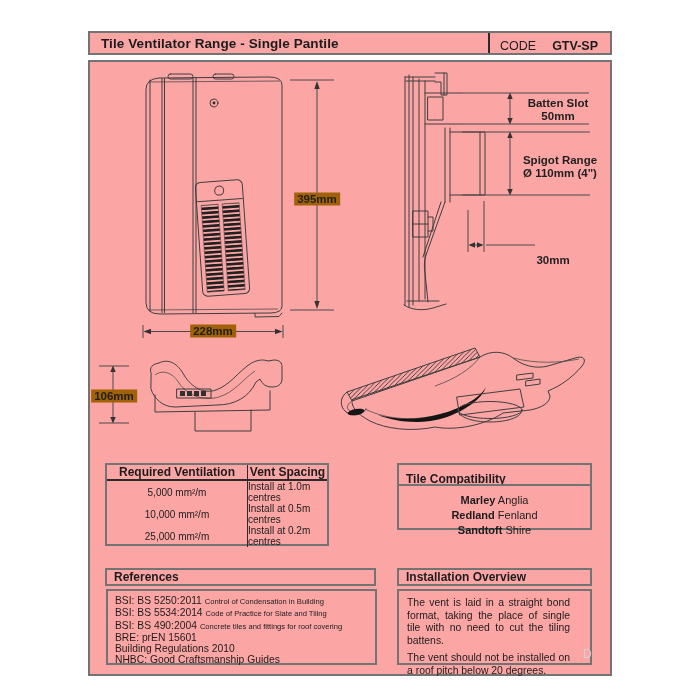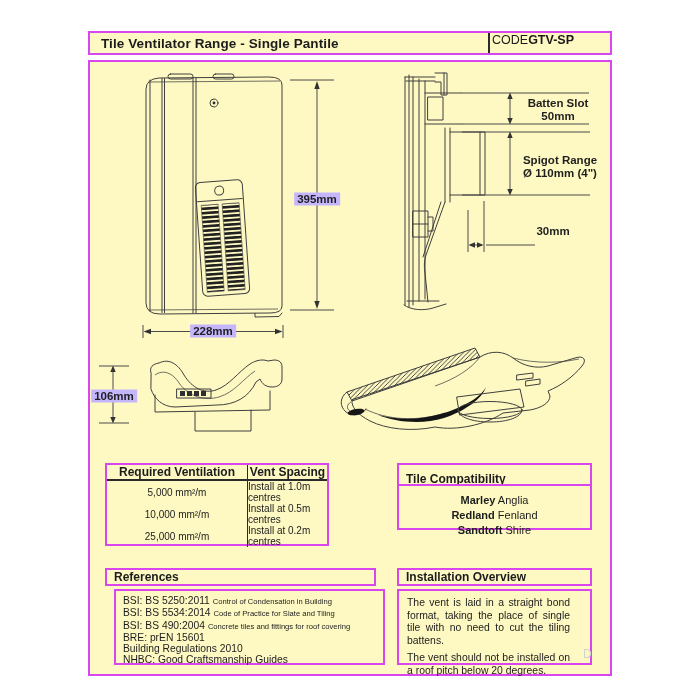--- a/index.html
+++ b/index.html
@@ -2,58 +2,58 @@
 <html><head>
 <meta charset="utf-8">
 <style>
   html,body { margin:0; padding:0; background:#fff; }
   .page {
     position:relative; width:700px; height:700px; background:#fff;
     font-family:"Liberation Sans","DejaVu Sans",sans-serif; color:#1c1c1c;
     overflow:hidden;
   }
   .abs { position:absolute; box-sizing:border-box; }
-  .frame { border:2px solid #d946ef; background:#fef9c3; }
+  .frame { border:2px solid #737373; background:#fca5a5; }
 
   
   .header-box { left:88px; top:31px; width:524px; height:24px; }
   .doc-title { position:absolute; left:11px; top:0; height:100%; display:flex; align-items:center;
     font-size:13.5px; font-weight:bold; letter-spacing:.1px; }
   .code-box { position:absolute; left:398px; top:0; bottom:0; right:0;
-    border-left:2px solid #2a2a2a; display:flex; align-items:flex-start; padding-left:2px;
+    border-left:2px solid #2a2a2a; display:flex; align-items:flex-end; padding-left:10px;
     font-size:12.5px; }
-  .code-box b { margin-left:0; }
+  .code-box b { margin-left:16px; }
 
   
   .content-box { left:88px; top:60px; width:524px; height:616px; }
 
   
   .drawings { left:89px; top:61px; width:522px; height:401px; }
 
   
   .dim-label { position:absolute; transform:translate(-50%,-50%); font-size:11.5px;
     font-weight:bold; text-align:center; line-height:13px; white-space:nowrap; color:#1f1f1f; }
-  .on-line { background:#c4b5fd; padding:0 3px;text-align:right; }
+  .on-line { background:#a16207; padding:0 3px;text-align:right; }
 
   
   .vent-table { left:105px; top:463px; width:224px; height:83px; display:grid;
     grid-template-columns:140px 1fr; grid-template-rows:16px 1fr 1fr 1fr; }
   .vent-table .cell { display:flex; align-items:center; justify-content:center; }
   .vent-table .hcell { font-size:12px; font-weight:bold; border-bottom:2px solid #2a2a2a; }
   .vent-table .c2 { border-left:1.5px solid #2a2a2a; }
   .vent-table .vcell { font-size:10px; }
 
   
   .title-row { display:flex; align-items:center; padding-left:7px;
     font-size:12px; font-weight:bold; }
   .compat-title  { left:397px; top:463px; width:195px; height:32px; }
   .compat-body   { left:397px; top:484px; width:195px; height:46px; text-align:center;
     padding-top:7px; font-size:11px; line-height:15.2px; }
   .refs-title    { left:105px; top:568px; width:271px; height:18px; }
-  .refs-body     { left:114px; top:589px; width:271px; height:76px; padding:4px 7px; }
+  .refs-body     { left:106px; top:589px; width:271px; height:76px; padding:4px 7px; }
   .ref-line { line-height:11.3px; white-space:nowrap; font-size:10.3px; }
   .ref-line .detail { font-size:7.6px; margin-left:3px; }
   .install-title { left:397px; top:568px; width:195px; height:18px; }
   .install-body  { left:397px; top:589px; width:195px; height:76px; padding:6px 8px 0 8px;
     font-size:10.4px; line-height:12.6px; text-align:justify; }
   .install-body p { margin:0 12px 5px 0; }
 
   .watermark { position:absolute; left:583px; top:647px; font-size:12px; color:#d2d2d2; }
 
   svg .ln   { stroke:#3f3f3f; stroke-width:1; fill:none; stroke-linejoin:round; stroke-linecap:round; }
@@ -188,21 +188,21 @@
   <div class="dim-label on-line" style="left:213px; top:331px;">228mm</div>
   <div class="dim-label on-line" style="left:114px; top:396px;">106mm</div>
   <div class="dim-label" style="left:558px; top:110px;">
     <div>Batten Slot</div>
     <div>50mm</div>
   </div>
   <div class="dim-label" style="left:560px; top:167px;">
     <div>Spigot Range</div>
     <div>Ø 110mm (4")</div>
   </div>
-  <div class="dim-label" style="left:553px; top:231px;">30mm</div>
+  <div class="dim-label" style="left:553px; top:260px;">30mm</div>
 
   <div class="abs frame vent-table">
     <div class="cell hcell">Required Ventilation</div>
     <div class="cell hcell c2">Vent Spacing</div>
     <div class="cell vcell">5,000 mm²/m</div>
     <div class="cell vcell c2">Install at 1.0m centres</div>
     <div class="cell vcell">10,000 mm²/m</div>
     <div class="cell vcell c2">Install at 0.5m centres</div>
     <div class="cell vcell">25,000 mm²/m</div>
     <div class="cell vcell c2">Install at 0.2m centres</div>

